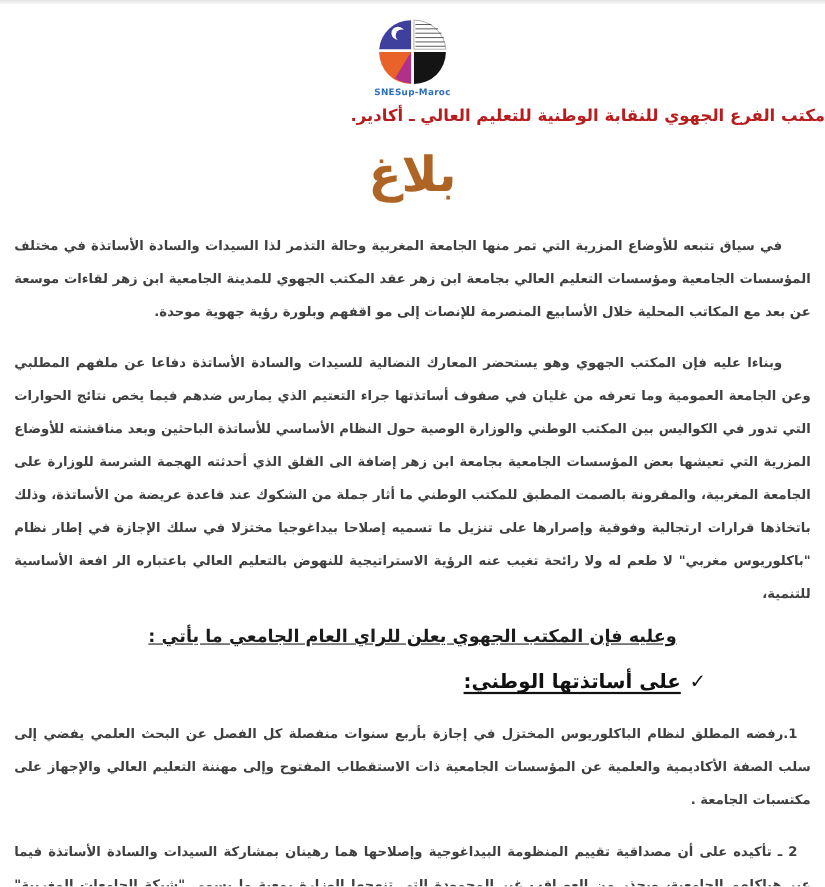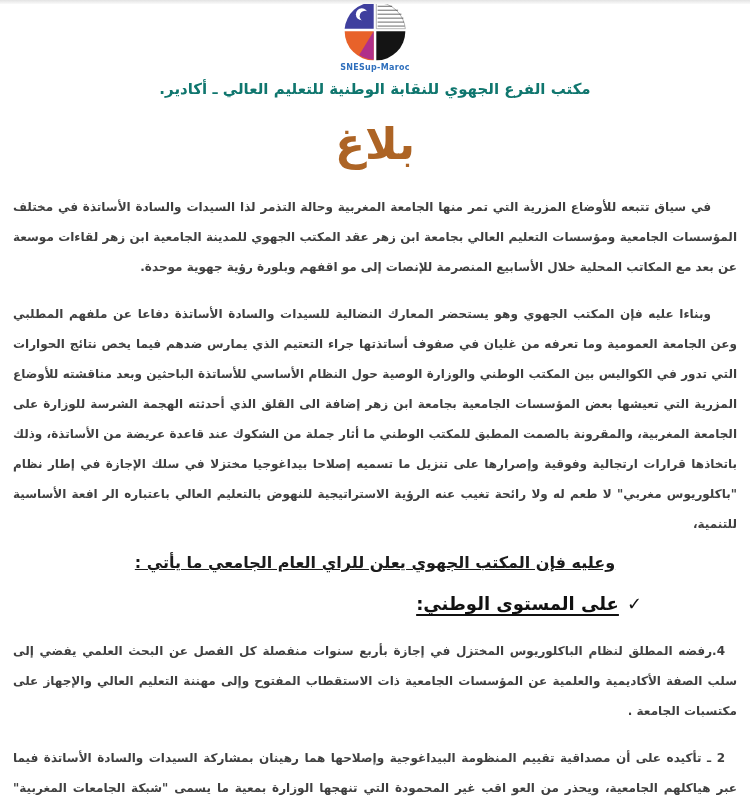--- a/index.html
+++ b/index.html
@@ -13,38 +13,37 @@
     font-family: "DejaVu Sans", sans-serif;
     direction: rtl;
   }
   .top-edge {
     position: absolute;
     top: 0; left: 0; right: 0;
     height: 4px;
     background: linear-gradient(to bottom, #e3e3e3, #fafafa);
   }
   .logo-block {
-    padding-top: 1px;
+    padding-top: 17px;
     text-align: center;
     line-height: 0;
   }
   .logo-svg { width: 66px; height: 62px; display: inline-block; }
   .logo-caption {
     display: block;
     font-size: 8px;
     font-weight: bold;
     color: #2e6fbd;
     line-height: 10px;
     letter-spacing: 0.3px;
     font-family: "DejaVu Sans", sans-serif;
   }
   .org-line {
     margin-top: 6px;
-    text-align: center;
-    color: #0f766e;
+    color: #b91c1c;
     font-weight: bold;
     font-size: 15px;
     line-height: 20px;
   }
   .doc-title {
     margin: 14px 0 10px 0;
     text-align: center;
     color: #ad6425;
     font-weight: bold;
     font-size: 44px;
@@ -128,19 +127,19 @@
 
   <div class="doc-title">بلاغ</div>
 
   <div class="body-text para">في سياق تتبعه للأوضاع المزرية التي تمر منها الجامعة المغربية وحالة التذمر لذا السيدات والسادة الأساتذة في مختلف المؤسسات الجامعية ومؤسسات التعليم العالي بجامعة ابن زهر عقد المكتب الجهوي للمدينة الجامعية ابن زهر لقاءات موسعة عن بعد مع المكاتب المحلية خلال الأسابيع المنصرمة للإنصات إلى مو اقفهم وبلورة رؤية جهوية موحدة.</div>
 
   <div class="body-text para">وبناءا عليه فإن المكتب الجهوي وهو يستحضر المعارك النضالية للسيدات والسادة الأساتذة دفاعا عن ملفهم المطلبي وعن الجامعة العمومية وما تعرفه من غليان في صفوف أساتذتها جراء التعتيم الذي يمارس ضدهم فيما يخص نتائج الحوارات التي تدور في الكواليس بين المكتب الوطني والوزارة الوصية حول النظام الأساسي للأساتذة الباحثين وبعد مناقشته للأوضاع المزرية التي تعيشها بعض المؤسسات الجامعية بجامعة ابن زهر إضافة الى القلق الذي أحدثته الهجمة الشرسة للوزارة على الجامعة المغربية، والمقرونة بالصمت المطبق للمكتب الوطني ما أثار جملة من الشكوك عند قاعدة عريضة من الأساتذة، وذلك باتخاذها قرارات ارتجالية وفوقية وإصرارها على تنزيل ما تسميه إصلاحا بيداغوجيا مختزلا في سلك الإجازة في إطار نظام "باكلوريوس مغربي" لا طعم له ولا رائحة تغيب عنه الرؤية الاستراتيجية للنهوض بالتعليم العالي باعتباره الر افعة الأساسية للتنمية،</div>
 
   <div class="announce-line">وعليه فإن المكتب الجهوي يعلن للراي العام الجامعي ما يأتي :</div>
 
   <div class="section-heading-row">
-    <span class="check-glyph">✓</span><span class="section-heading-text">على المستوى الوطني:</span>
+    <span class="check-glyph">✓</span><span class="section-heading-text">على أساتذتها الوطني:</span>
   </div>
 
-  <div class="body-text list-item">4.رفضه المطلق لنظام الباكلوريوس المختزل في إجازة بأربع سنوات منفصلة كل الفصل عن البحث العلمي يفضي إلى سلب الصفة الأكاديمية والعلمية عن المؤسسات الجامعية ذات الاستقطاب المفتوح وإلى مهننة التعليم العالي والإجهاز على مكتسبات الجامعة .</div>
+  <div class="body-text list-item">1.رفضه المطلق لنظام الباكلوريوس المختزل في إجازة بأربع سنوات منفصلة كل الفصل عن البحث العلمي يفضي إلى سلب الصفة الأكاديمية والعلمية عن المؤسسات الجامعية ذات الاستقطاب المفتوح وإلى مهننة التعليم العالي والإجهاز على مكتسبات الجامعة .</div>
 
   <div class="body-text list-item">2 ـ تأكيده على أن مصداقية تقييم المنظومة البيداغوجية وإصلاحها هما رهينان بمشاركة السيدات والسادة الأساتذة فيما عبر هياكلهم الجامعية، ويحذر من العو اقب غير المحمودة التي تنهجها الوزارة بمعية ما يسمى "شبكة الجامعات المغربية" لتمرير هذا النظام في خضم هذه الأجواء الملتبسة القائمة بالتعليم العالي وفي ظل صمت المكتب الوطني حاليا</div>
 </div>
 
 </body></html>

